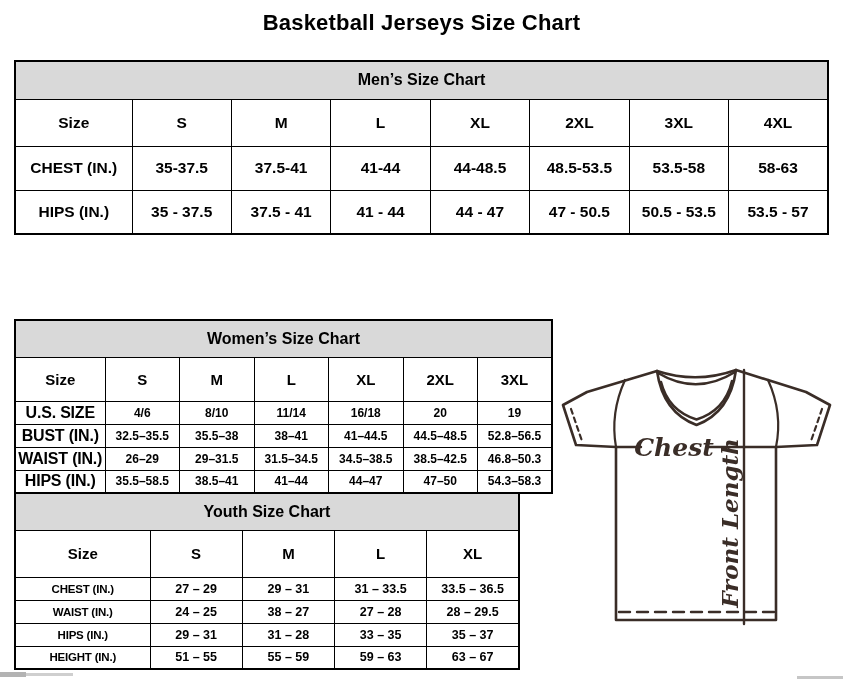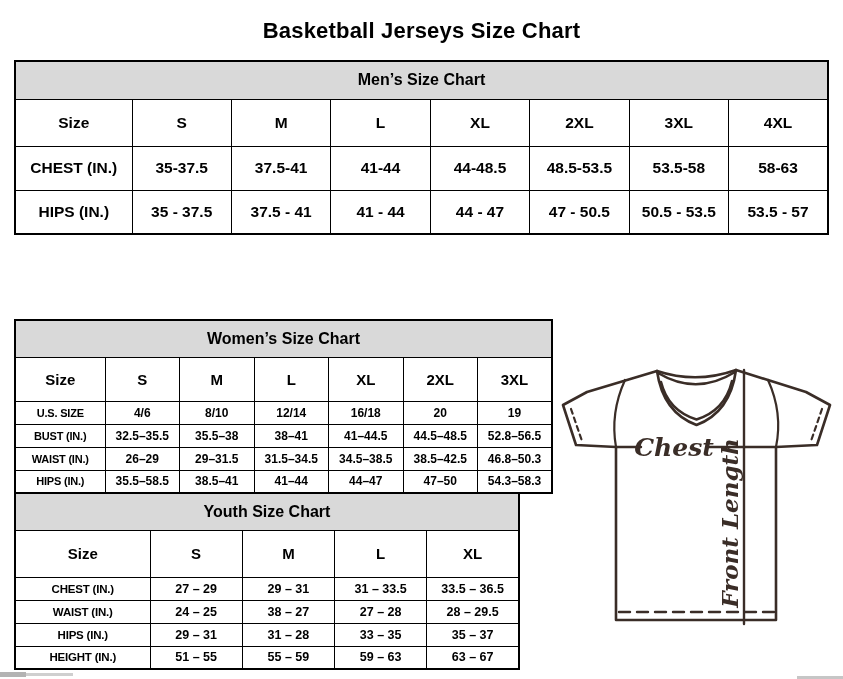--- a/index.html
+++ b/index.html
@@ -1,21 +1,21 @@
 <!DOCTYPE html>
 <html><head>
 <meta charset="utf-8">
 <style>
   html,body{margin:0;padding:0;}
   body{
     width:843px;height:679px;position:relative;background:#ffffff;
     font-family:"Liberation Sans", sans-serif;color:#000;overflow:hidden;
   }
   .page-title{
-    position:absolute;top:18px;left:0;width:100%;text-align:center;
+    position:absolute;top:10px;left:0;width:100%;text-align:center;
     font-size:22px;font-weight:bold;letter-spacing:.2px;
   }
   .size-table{position:absolute;}
   .size-table table{
     border-collapse:collapse;table-layout:fixed;width:100%;
     border:2px solid #000;
   }
   .size-table td{
     border:1px solid #000;text-align:center;vertical-align:middle;
     font-weight:bold;padding:0 2px;overflow:hidden;white-space:nowrap;
@@ -27,21 +27,21 @@
   .mens tr.band-row{height:38px;}
   .mens tr.head-row{height:47px;}
   .mens tr.data-row{height:44px;}
   .mens td{font-size:15.5px;}
   
   .womens tr.band-row{height:37px;}
   .womens tr.head-row{height:44px;}
   .womens tr.data-row{height:23px;}
   .womens tr.head-row td{font-size:15px;}
   .womens tr.data-row td{font-size:12px;}
-  .womens tr.data-row td.rowlabel{font-size:11px;letter-spacing:-.2px;}
+  .womens tr.data-row td.rowlabel{font-size:16px;letter-spacing:-.2px;}
   
   .youth tr.band-row{height:37px;}
   .youth tr.head-row{height:47px;}
   .youth tr.data-row{height:23px;}
   .youth tr.head-row td{font-size:15px;}
   .youth tr.data-row td{font-size:12.5px;}
   .youth tr.data-row td.rowlabel{font-size:11.5px;letter-spacing:-.2px;}
 
   .jersey-diagram{position:absolute;left:557px;top:361px;width:283px;height:267px;}
   .jersey-diagram svg{display:block;width:100%;height:100%;}
@@ -130,21 +130,21 @@
           <td>M</td>
           <td>L</td>
           <td>XL</td>
           <td>2XL</td>
           <td>3XL</td>
         </tr>
         <tr class="data-row">
           <td class="rowlabel">U.S. SIZE</td>
           <td>4/6</td>
           <td>8/10</td>
-          <td>12/14</td>
+          <td>11/14</td>
           <td>16/18</td>
           <td>20</td>
           <td>19</td>
         </tr>
         <tr class="data-row">
           <td class="rowlabel">BUST (IN.)</td>
           <td>32.5–35.5</td>
           <td>35.5–38</td>
           <td>38–41</td>
           <td>41–44.5</td>

